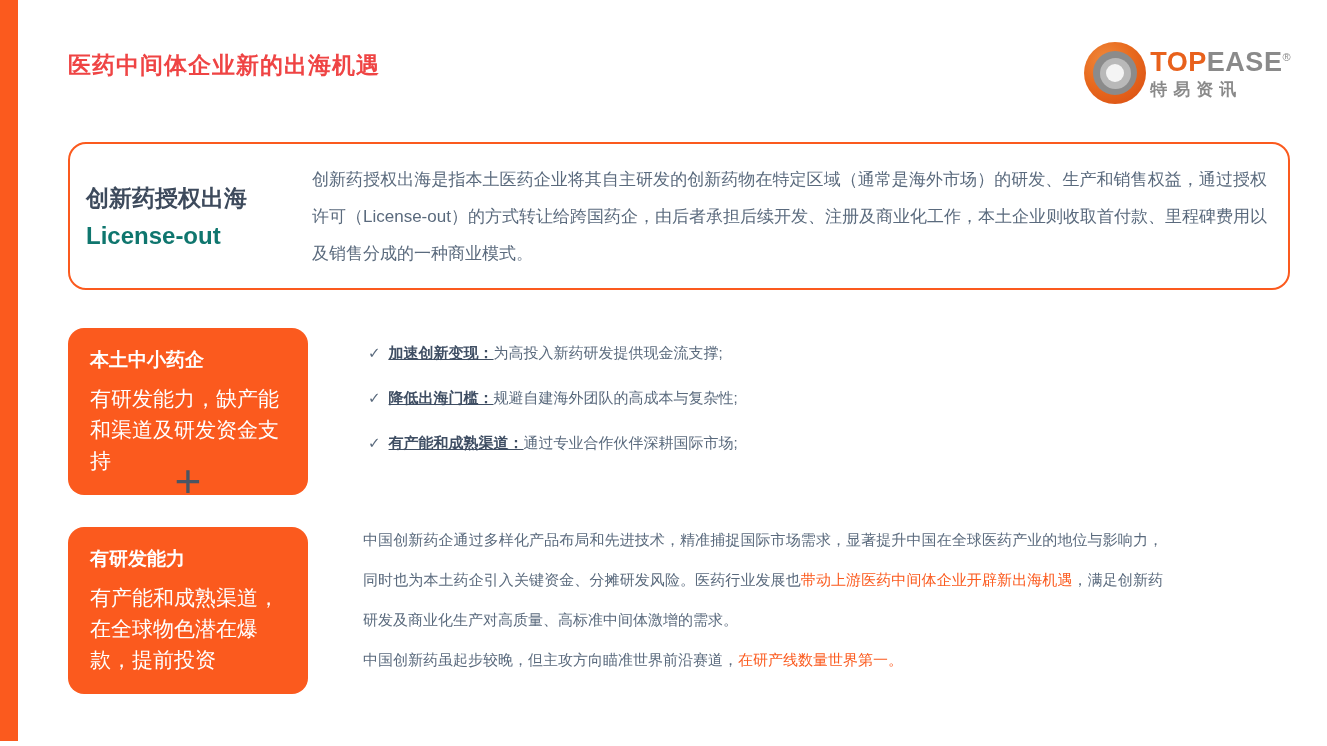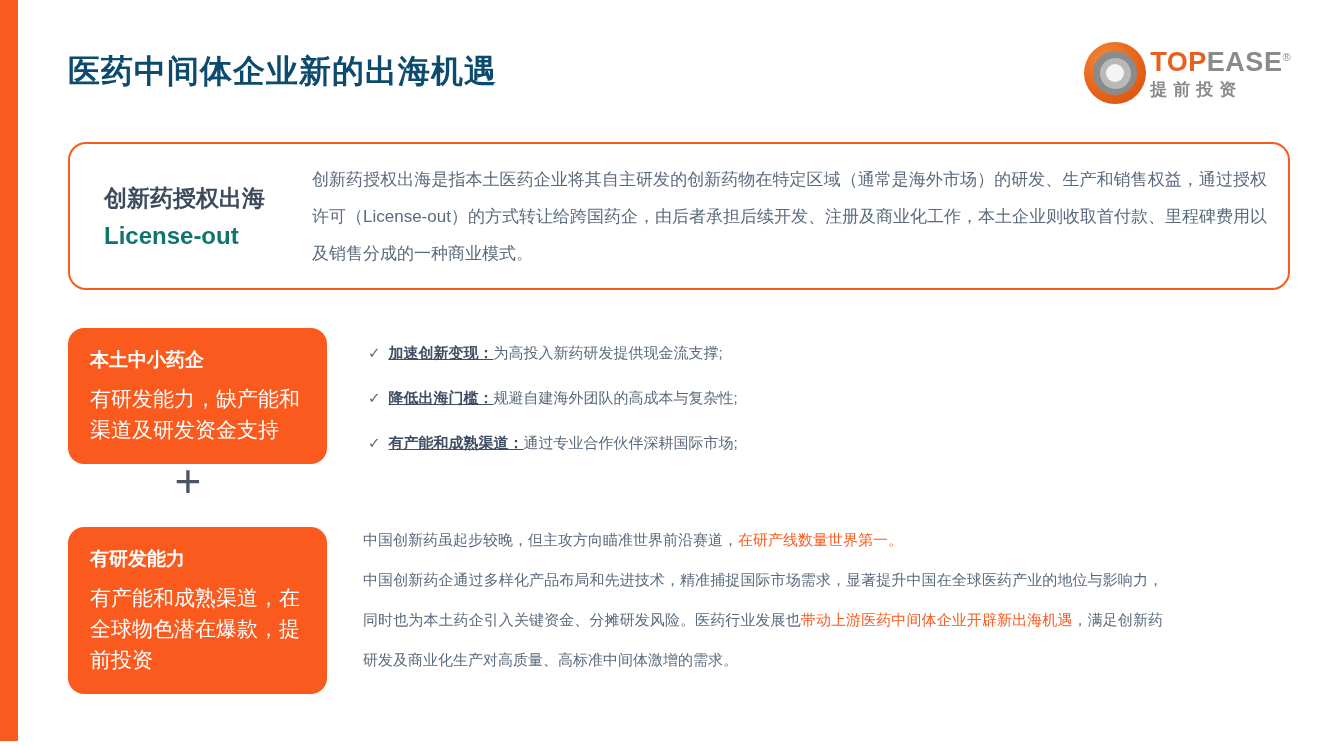--- a/index.html
+++ b/index.html
@@ -19,24 +19,24 @@
     position: absolute;
     left: 0; top: 0;
     width: 18px; height: 741px;
     background: #FB5A1E;
   }
 
   
   .page-title {
     position: absolute;
     left: 68px; top: 50px;
-    font-size: 32px;
+    font-size: 23px;
     font-weight: 700;
     letter-spacing: 1px;
-    color: #0c4a6e;
+    color: #ef4444;
   }
 
   .logo {
     position: absolute;
     right: 36px; top: 42px;
     display: flex;
     align-items: center;
     gap: 4px;
   }
   .logo-mark {
@@ -78,21 +78,21 @@
     left: 68px; top: 142px;
     width: 1222px; height: 148px;
     border: 2px solid #FB5A1E;
     border-radius: 18px;
     background: #ffffff;
     display: flex;
     align-items: center;
   }
   .license-label {
     flex: 0 0 242px;
-    padding-left: 34px;
+    padding-left: 16px;
   }
   .license-label-cn {
     font-size: 23px;
     font-weight: 700;
     color: #3D4A5C;
   }
   .license-label-en {
     margin-top: 8px;
     font-size: 24px;
     font-weight: 700;
@@ -103,21 +103,21 @@
     font-size: 17px;
     line-height: 37px;
     color: #5A6A7D;
     text-align: justify;
   }
 
   
   .card {
     position: absolute;
     left: 68px;
-    width: 259px;
+    width: 240px;
     min-height: 120px;
     background: #FB5A1E;
     border-radius: 16px;
     padding: 19px 22px;
     color: #ffffff;
   }
   .card-local { top: 328px; }
   .card-mnc   { top: 527px; }
   .card-title {
     font-size: 19px;
@@ -176,21 +176,21 @@
   <div class="logo">
     <div class="logo-mark">
       <div class="logo-ring1">
         <div class="logo-ring2">
           <div class="logo-core"></div>
         </div>
       </div>
     </div>
     <div class="logo-text">
       <div class="logo-brand"><span class="t-orange">TOP</span><span class="t-gray">EASE</span><sup>®</sup></div>
-      <div class="logo-cn">提前投资</div>
+      <div class="logo-cn">特易资讯</div>
     </div>
   </div>
 
   <div class="license-box">
     <div class="license-label">
       <div class="license-label-cn">创新药授权出海</div>
       <div class="license-label-en">License-out</div>
     </div>
     <div class="license-desc">创新药授权出海是指本土医药企业将其自主研发的创新药物在特定区域（通常是海外市场）的研发、生产和销售权益，通过授权许可（License-out）的方式转让给跨国药企，由后者承担后续开发、注册及商业化工作，本土企业则收取首付款、里程碑费用以及销售分成的一种商业模式。</div>
   </div>
@@ -216,17 +216,17 @@
       <span class="benefit-check">✓</span>
       <span><span class="benefit-label">降低出海门槛：</span><span class="benefit-text">规避自建海外团队的高成本与复杂性;</span></span>
     </div>
     <div class="benefit-row">
       <span class="benefit-check">✓</span>
       <span><span class="benefit-label">有产能和成熟渠道：</span><span class="benefit-text">通过专业合作伙伴深耕国际市场;</span></span>
     </div>
   </div>
 
   <div class="summary">
+    <p><span>中国创新药企通过多样化产品布局和先进技术，精准捕捉国际市场需求，显著提升中国在全球医药产业的地位与影响力，同时也为本土药企引入关键资金、分摊研发风险。医药行业发展也</span><span class="hl">带动上游医药中间体企业开辟新出海机遇</span><span>，满足创新药研发及商业化生产对高质量、高标准中间体激增的需求。</span></p>
     <p><span>中国创新药虽起步较晚，但主攻方向瞄准世界前沿赛道，</span><span class="hl">在研产线数量世界第一。</span></p>
-    <p><span>中国创新药企通过多样化产品布局和先进技术，精准捕捉国际市场需求，显著提升中国在全球医药产业的地位与影响力，同时也为本土药企引入关键资金、分摊研发风险。医药行业发展也</span><span class="hl">带动上游医药中间体企业开辟新出海机遇</span><span>，满足创新药研发及商业化生产对高质量、高标准中间体激增的需求。</span></p>
   </div>
 
 </div>
 
 </body></html>

